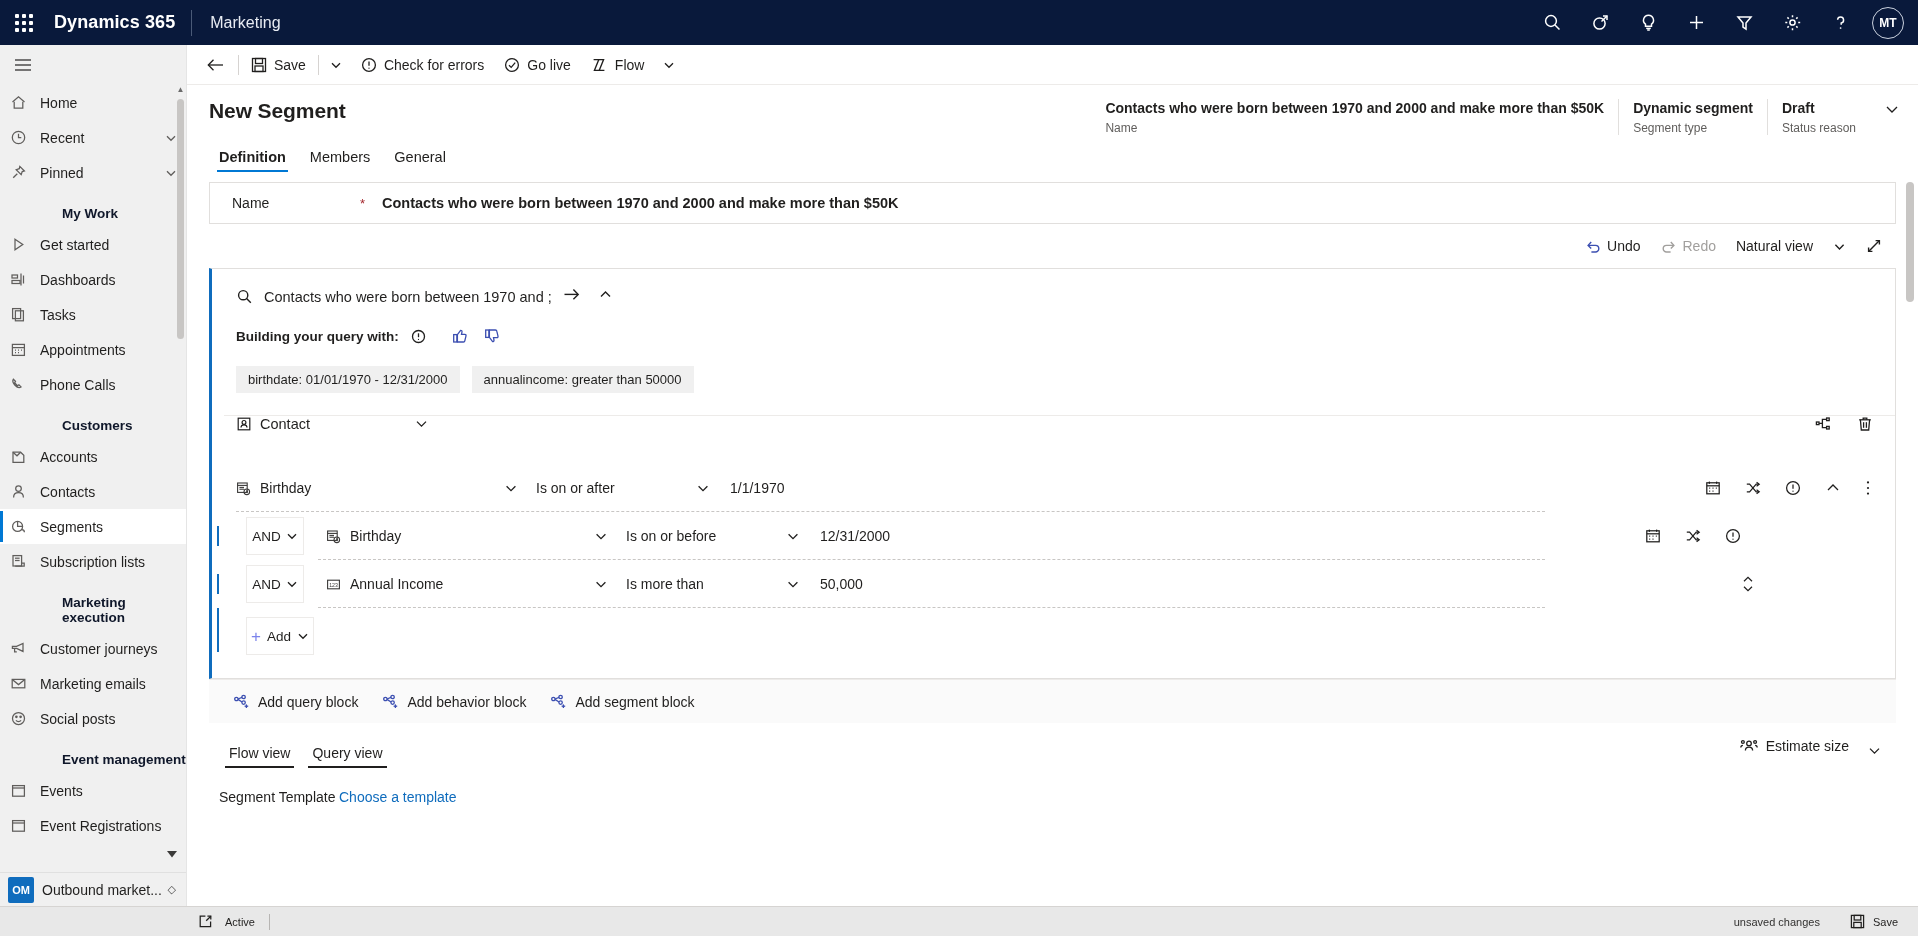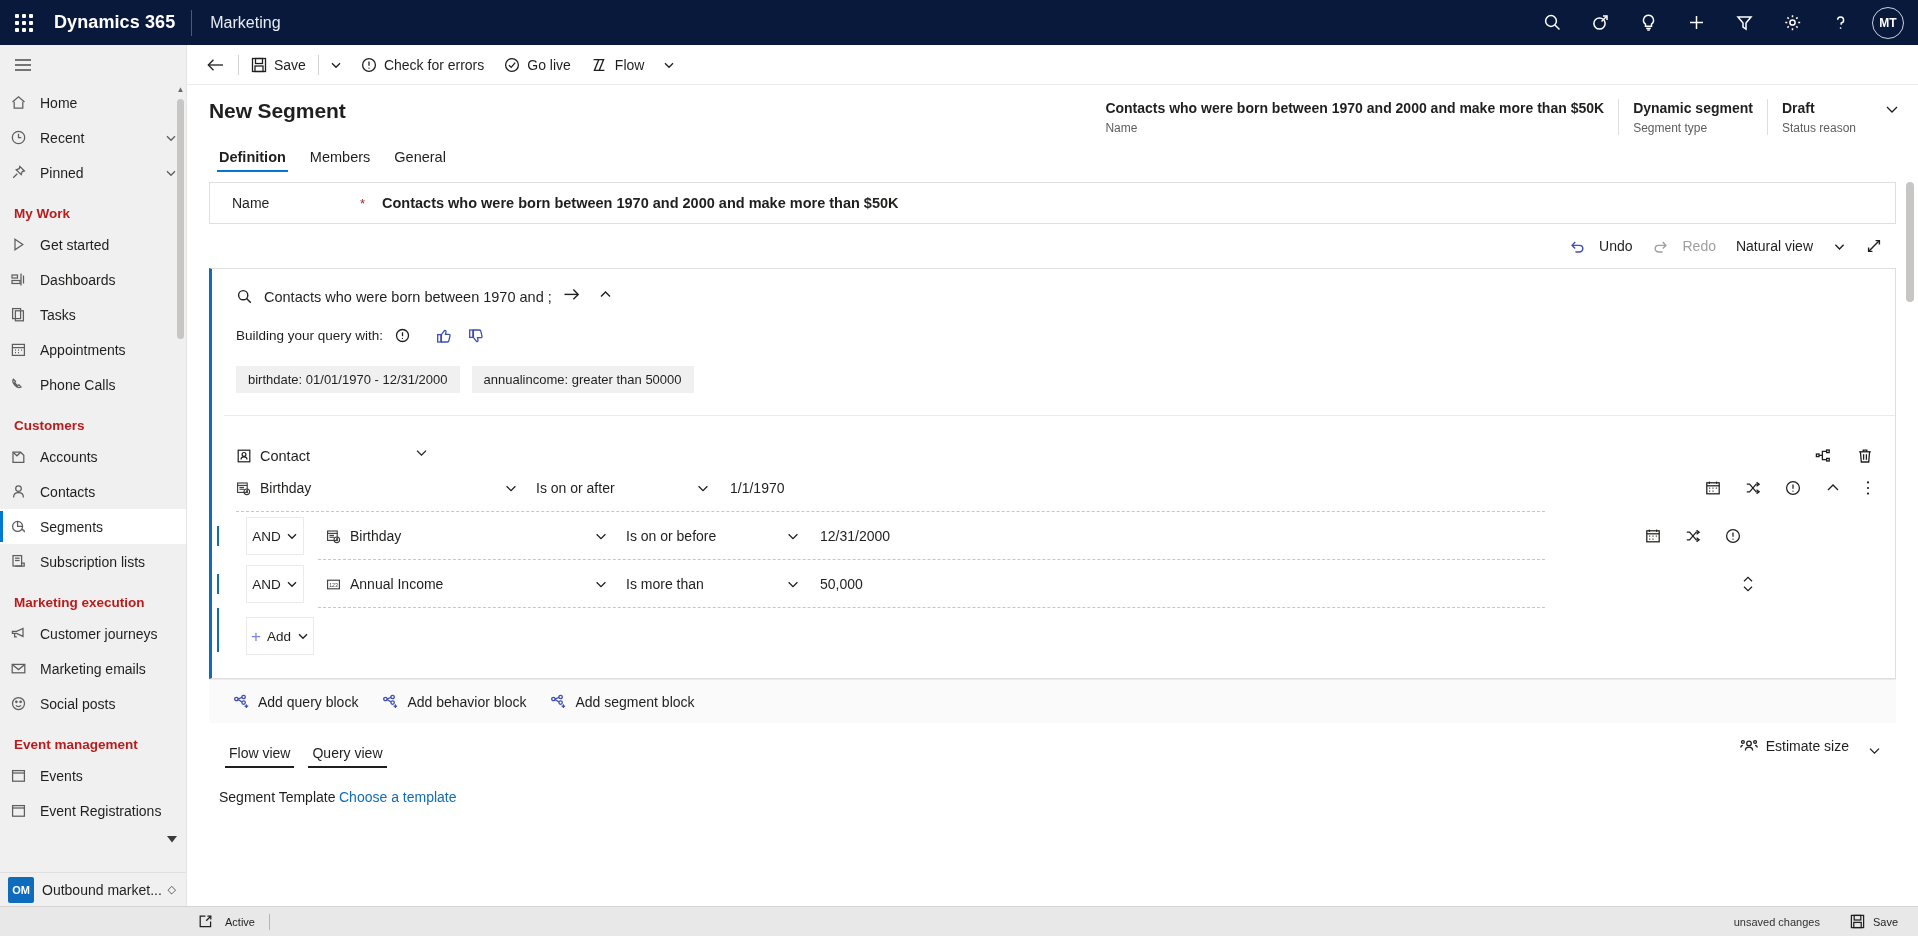--- a/index.html
+++ b/index.html
@@ -52,22 +52,23 @@
   .nav-item.sel::before {
     content: ""; position: absolute; left: 0; top: 2px; bottom: 2px;
     width: 3px; background: #0078d4;
   }
   .nav-ico { width: 30px; display: flex; align-items: center; justify-content: flex-start; flex: 0 0 30px; }
   .nav-ico svg { stroke: #605e5c; fill: none; stroke-width: 1.25; }
   .nav-lbl { flex: 1; }
   .nav-chev { width: 30px; display: flex; align-items: center; justify-content: center; }
   .nav-chev svg { stroke: #605e5c; fill: none; stroke-width: 1.3; }
   .nav-group {
-    font-size: 13.5px; font-weight: 600; color: #b91c1c;
+    font-size: 13.5px; font-weight: 600; color: #0f172a;
     padding: 16px 0 6px 14px;
+    margin-left: 48px;
   }
   .nav-scroll-dn { height: 22px; display: flex; align-items: center; justify-content: flex-end; padding-right: 9px; }
   .nav-scroll-dn svg { fill: #3b3a39; }
   .sb-thumb { position: absolute; right: 2px; width: 7px; background: #c8c6c4; border-radius: 4px; }
   .sb-arrow { position: absolute; right: 1px; width: 9px; text-align: center; font-size: 8px; color: #6b6b6b; }
   .appswitch {
     height: 34px; border-top: 1px solid #e0e0e0; display: flex; align-items: center;
     padding-left: 8px; cursor: pointer; background: #f0f0f0;
   }
   .appswitch .sq {
@@ -124,21 +125,21 @@
   }
   .name-lbl { font-size: 14px; color: #201f1e; width: 128px; flex: 0 0 128px; }
   .req { color: #a4262c; font-size: 13px; width: 14px; }
   .name-val { font-size: 14.5px; color: #201f1e; font-weight: 600; padding-left: 8px; }
 
   .builder-toolbar {
     height: 44px; display: flex; align-items: center; justify-content: flex-end; gap: 0;
     padding-right: 4px;
   }
   .tbtn {
-    display: flex; align-items: center; gap: 14px; font-size: 14px; color: #201f1e;
+    display: flex; align-items: center; gap: 6px; font-size: 14px; color: #201f1e;
     padding: 5px 10px; cursor: pointer; white-space: nowrap;
   }
   .tbtn.disabled { color: #a19f9d; cursor: default; }
   .tbtn.disabled svg { stroke: #a19f9d; }
   .tbtn svg { stroke: #3c4fb1; fill: none; stroke-width: 1.4; }
   .tbtn.plain svg { stroke: #201f1e; }
 
   .querycard {
     border: 1px solid #e1dfdd; border-left: 3px solid #0f6cbd; background: #fff;
     display: flex; flex-direction: column;
@@ -148,38 +149,38 @@
   .searchrow .sico { width: 28px; display: flex; align-items: center; }
   .searchrow .sico svg { stroke: #201f1e; fill: none; stroke-width: 1.4; }
   .searchinput {
     border: none; outline: none; font-size: 14.5px; color: #201f1e;
     font-family: "Liberation Sans", sans-serif; width: 290px; background: transparent;
     text-overflow: ellipsis;
   }
   .sarrow, .scollapse { padding: 0 9px; cursor: pointer; }
   .sarrow svg, .scollapse svg { stroke: #201f1e; fill: none; stroke-width: 1.4; }
 
-  .bqw { display: flex; align-items: flex-start; padding: 22px 0 0 0; gap: 4px; }
+  .bqw { display: flex; align-items: center; padding: 22px 0 0 0; gap: 4px; font-weight: bold; }
   .bqw-lbl { font-size: 13.5px; color: #201f1e; }
   .bqw-ico { padding-left: 8px; display: flex; align-items: center; cursor: pointer; }
   .bqw-ico svg { stroke: #201f1e; fill: none; stroke-width: 1.3; }
   .thumb { padding-left: 22px; cursor: pointer; display: flex; align-items: center; }
   .thumb svg { stroke: #3c4fb1; fill: none; stroke-width: 1.3; }
   .thumb.dn { padding-left: 12px; }
 
   .chips { display: flex; gap: 12px; padding: 22px 0 22px 0; }
   .chip {
     background: #f0f0f0; font-size: 13px; color: #201f1e;
     padding: 6px 12px; white-space: nowrap;
   }
 
   .qb-divider { height: 1px; background: #edebe9; margin-left: 12px; }
 
   .entity-row {
-    height: 48px; display: flex; align-items: flex-end; padding-left: 24px; position: relative;
+    height: 48px; display: flex; align-items: flex-start; padding-left: 24px; position: relative;
   }
   .entity-ico { width: 24px; display: flex; align-items: center; }
   .entity-ico svg { stroke: #201f1e; fill: none; stroke-width: 1.2; }
   .entity-name { font-size: 14.5px; color: #201f1e; }
   .entity-chev { padding-left: 104px; cursor: pointer; }
   .entity-chev svg { stroke: #201f1e; fill: none; stroke-width: 1.3; }
   .entity-actions { position: absolute; right: 22px; display: flex; gap: 26px; align-items: center; }
   .entity-actions span { cursor: pointer; display: flex; }
   .entity-actions svg { stroke: #201f1e; fill: none; stroke-width: 1.3; }
 

